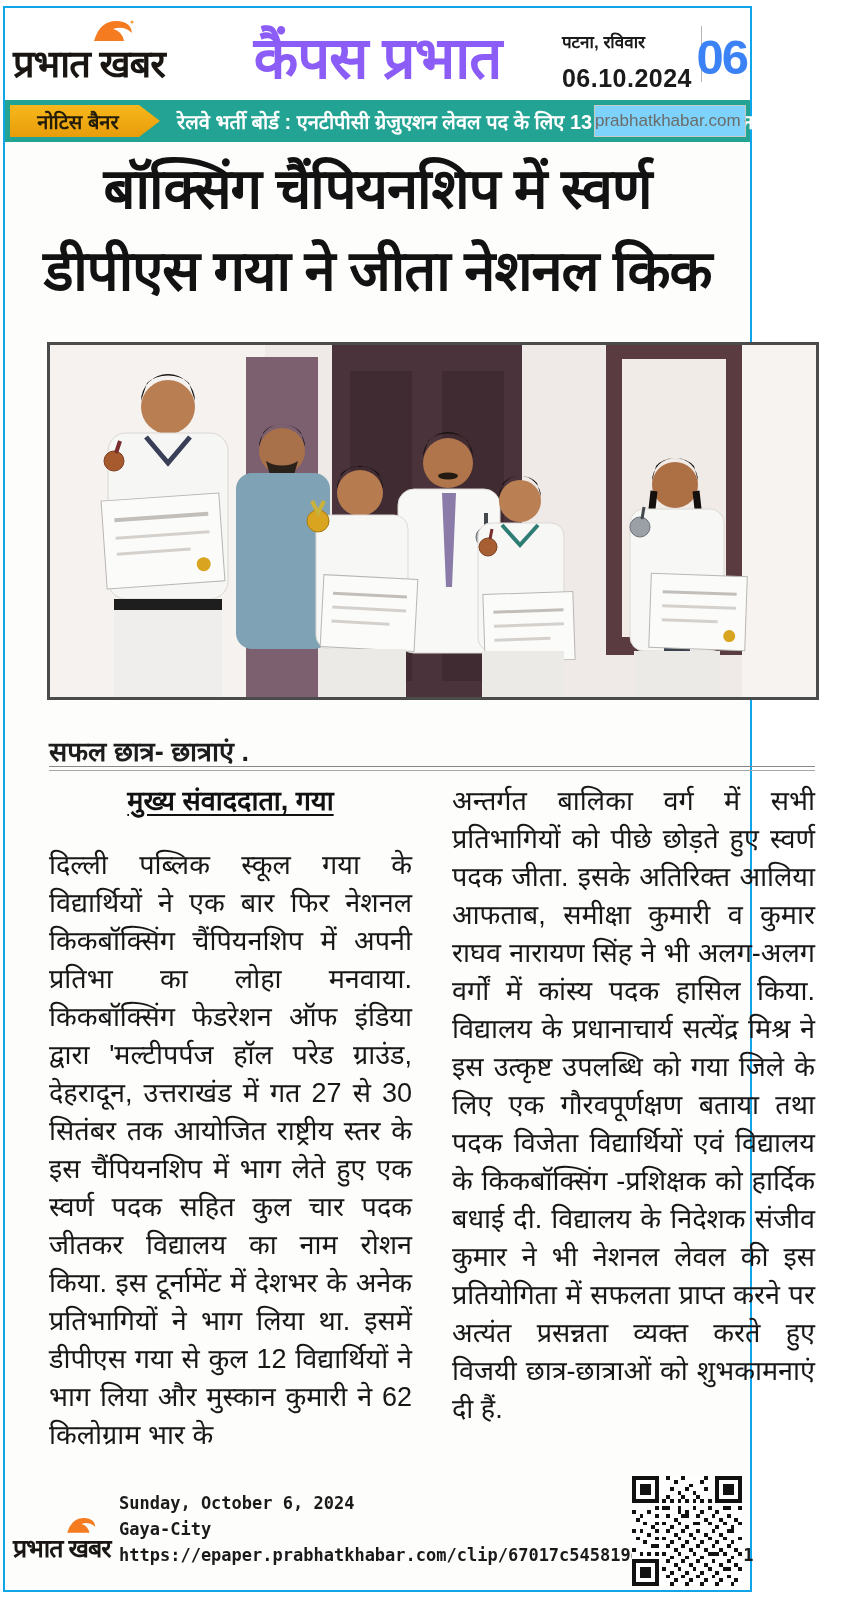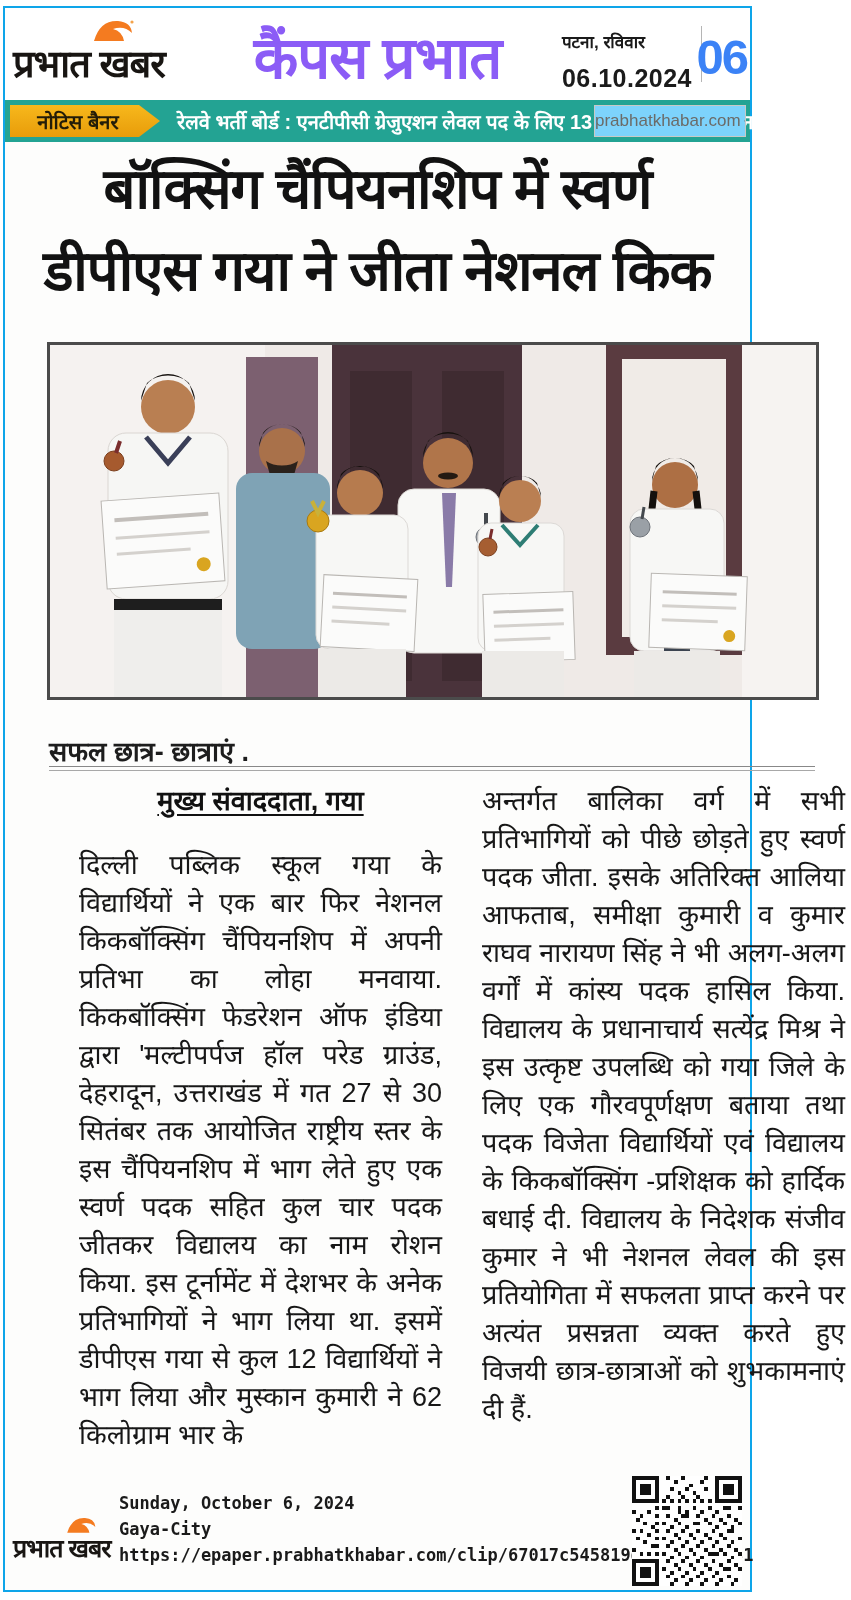--- a/index.html
+++ b/index.html
@@ -36,21 +36,21 @@
     font-size:56px;line-height:82px;font-weight:900;color:#121212;letter-spacing:-1px;}
   
   .photo{position:absolute;top:334px;left:42px;width:766px;height:352px;margin:0;
     border:3px solid #4b4b4b;background:#efeae7;box-sizing:content-box;}
   .photo svg{display:block;width:100%;height:100%;}
   
   .caption{position:absolute;top:700px;left:44px;font-size:27px;font-weight:700;color:#1d1d1d;margin-top:24px;}
   .divider{position:absolute;top:758px;left:44px;width:766px;height:3px;
     border-top:1px solid #888;border-bottom:1px solid #a8a8a8;}
   
-  .columns{position:absolute;top:774px;left:44px;width:766px;display:flex;gap:40px;margin-left:30px;}
+  .columns{position:absolute;top:774px;left:44px;width:766px;display:flex;gap:40px;}
   .col{flex:1;font-size:27px;line-height:38px;text-align:justify;color:#171717;font-weight:500;}
   .col p{margin:0;}
   .byline{font-size:27px;font-weight:800;text-decoration:underline;text-underline-offset:4px;
     text-align:center;margin-bottom:26px;color:#111;}
   
   .pfooter{position:absolute;left:0;right:0;bottom:0;height:120px;background:#fdfdfc;}
   .f-brand{position:absolute;left:8px;bottom:26px;}
   .f-brand .flame{position:absolute;left:52px;top:-16px;width:34px;height:20px;}
   .f-brand-text{font-size:25px;font-weight:800;color:#191613;letter-spacing:-1px;}
   .f-meta{position:absolute;left:114px;bottom:22px;font-family:"DejaVu Sans Mono",monospace;

